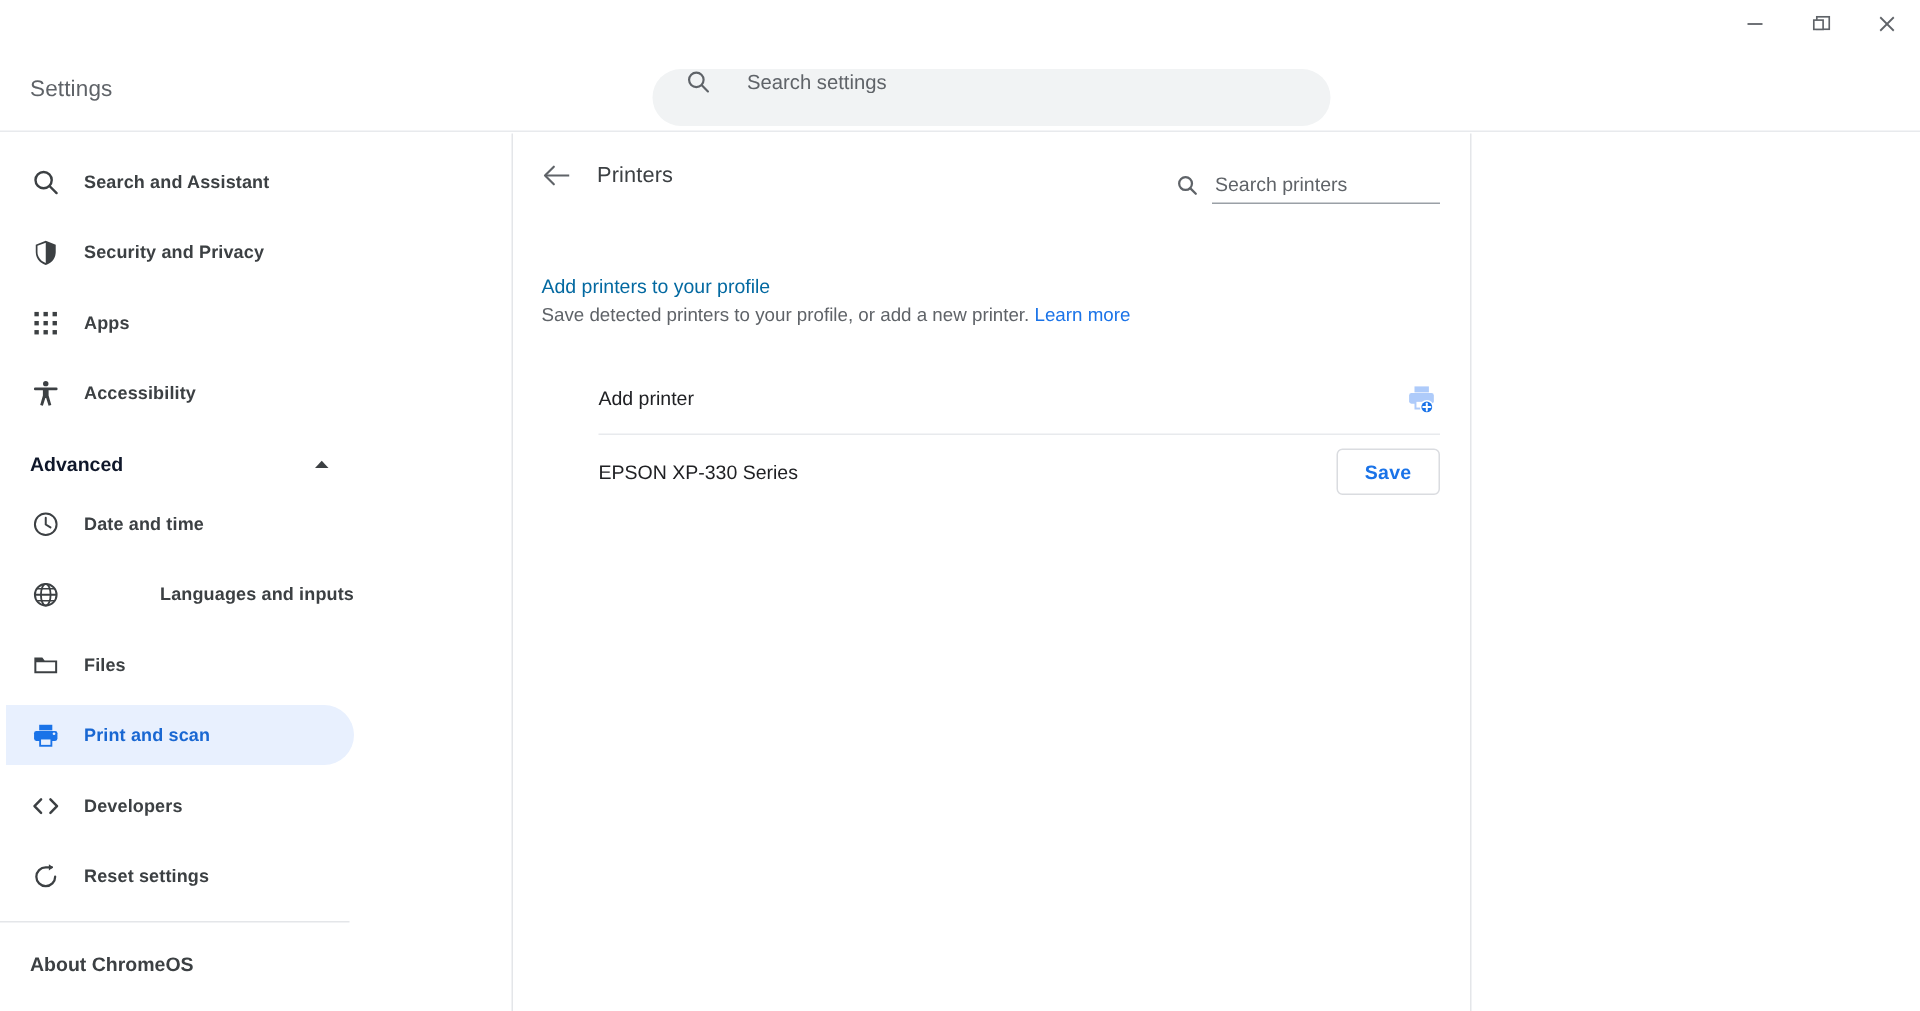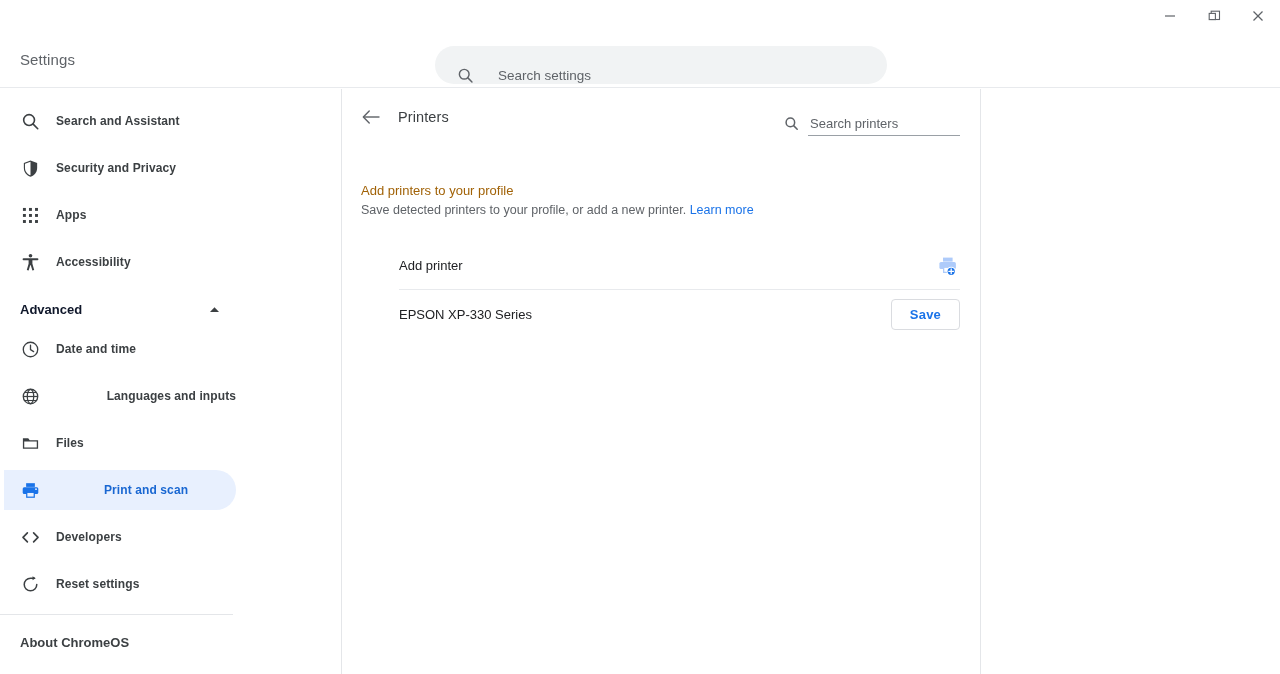--- a/index.html
+++ b/index.html
@@ -58,21 +58,21 @@
   }
   #settings-search {
     position: absolute;
     left: 435px;
     top: 14px;
     width: 452px;
     height: 38px;
     background: #f1f3f4;
     border-radius: 19px;
     display: flex;
-    align-items: flex-end;
+    align-items: flex-start;
     box-sizing: border-box;
   }
   #settings-search .s-icon {
     margin-left: 22px;
     margin-right: 22px;
     color: #5f6368;
     display: flex;
   }
   #settings-search input {
     border: 0;
@@ -229,21 +229,21 @@
     color: #3c4043;
     width: 100%;
   }
   #printer-search input::placeholder { color: #5f6368; }
 
   #section-intro {
     margin: 38px 0 0 18px;
   }
   #section-intro .sec-title {
     font-size: 13px;
-    color: #a16207;
+    color: #0369a1;
     margin-bottom: 5px;
   }
   #section-intro .sec-sub {
     font-size: 12.5px;
     color: #5f6368;
   }
   #section-intro .sec-sub a {
     color: #1a73e8;
     text-decoration: none;
   }
@@ -412,21 +412,21 @@
   <div class="nav-item" style="margin-top:7px;">
     <span class="ni-icon">
       <svg width="19" height="19" viewBox="0 0 20 20" aria-hidden="true">
         <path d="M2 4.6 h5.6 l1.6 2 h8.8 V15.6 H2 Z" fill="currentColor"></path>
         <path d="M3.4 7.9 h13.2 V14.2 H3.4 Z" fill="#ffffff"></path>
       </svg>
     </span>
     <span class="ni-label">Files</span>
   </div>
 
-  <div class="nav-item selected" style="margin-top:7px;gap:48px;">
+  <div class="nav-item selected" style="margin-top:7px;">
     <span class="ni-icon">
       <svg width="19" height="19" viewBox="0 0 20 20" aria-hidden="true">
         <rect x="5.4" y="2.3" width="9.2" height="3.9" fill="currentColor"></rect>
         <rect x="1.8" y="6.6" width="16.4" height="7" rx="1.6" fill="currentColor"></rect>
         <rect x="5.4" y="11.3" width="9.2" height="6.4" fill="currentColor"></rect>
         <rect x="6.7" y="12.6" width="6.6" height="3.8" fill="#e8f0fe"></rect>
         <circle cx="15.8" cy="8.6" r=".95" fill="#e8f0fe"></circle>
       </svg>
     </span>
     <span class="ni-label">Print and scan</span>

